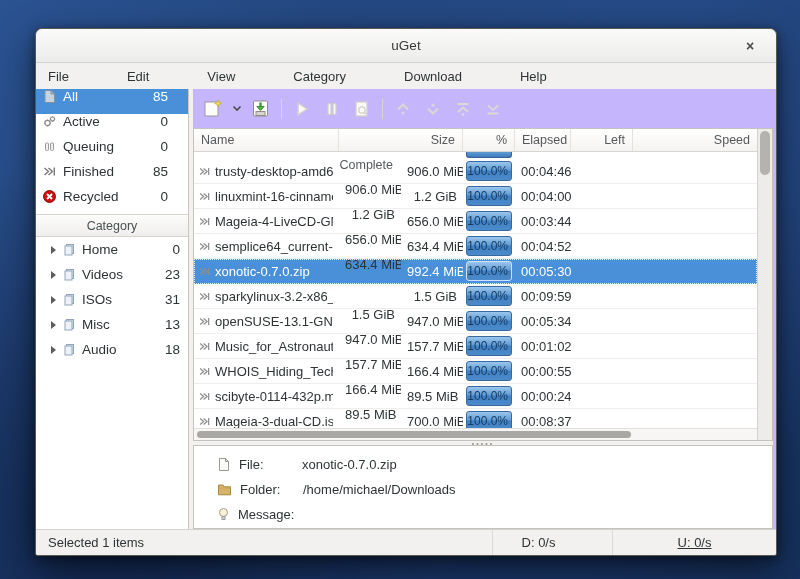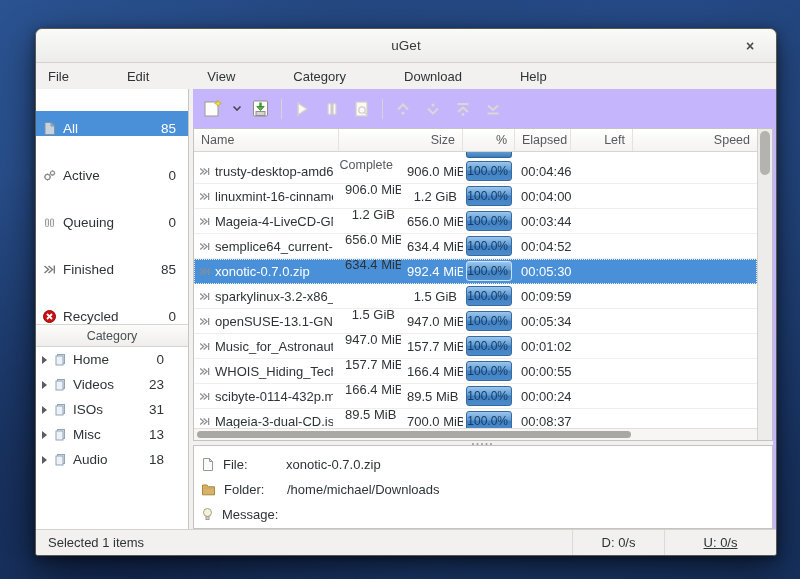--- a/index.html
+++ b/index.html
@@ -37,31 +37,31 @@
     height:26px; flex:0 0 26px; display:flex; align-items:stretch;
     padding-left:3px; background:#f2f1ef;gap:40px;
   }
   .menu-item { padding:0 9px; font-size:13px; color:#2e3436; display:flex; align-items:center; }
 
   
   .content { flex:1; display:flex; min-height:0; }
 
   
   .sidebar { flex:0 0 153px; background:#ffffff; border-right:1px solid #c9c6c0; display:flex; flex-direction:column; font-size:13.5px; color:#2e3436; }
-  .side-item { height:25px; display:flex; align-items:flex-end; padding:0 12px 0 6px; gap:6px;margin-top:22px; }
+  .side-item { height:25px; display:flex; align-items:flex-start; padding:0 20px 0 6px; gap:6px; }
   .side-item .lbl { flex:1; }
   .side-item .cnt { text-align:right; }
   .side-item.selected { background:#4a90d9; color:#ffffff; }
   .cat-header {
     height:23px; background:linear-gradient(#fcfcfb,#efeeec);
     border-top:1px solid #d8d5d0; border-bottom:1px solid #d8d5d0;
     display:flex; align-items:center; justify-content:center;
     font-size:12.5px; color:#4a4f52;
   }
-  .tree-item { height:25px; display:flex; align-items:center; padding:0 24px 0 6px; gap:5px; }
+  .tree-item { height:25px; display:flex; align-items:center; padding:0 8px 0 6px; gap:5px;margin-left:9px; }
   .tree-item .lbl { flex:1; }
   .expander { width:0; height:0; border-left:5px solid #5c5c5c; border-top:4px solid transparent; border-bottom:4px solid transparent; margin-right:1px; }
   .side-fill { flex:1; background:#fff; }
 
   .splitter-v { flex:0 0 4px; background:#f2f1ef; }
 
   
   .main { flex:1; display:flex; flex-direction:column; min-width:0; padding-right:3px; background:#c4b5fd; }
 
   .toolbar { height:39px; flex:0 0 39px; display:flex; align-items:center; padding-left:6px; gap:2px; }
@@ -107,31 +107,31 @@
 
   .vscroll { flex:0 0 15px; background:#edeceb; border-left:1px solid #d5d2cd; position:relative; }
   .vthumb { position:absolute; top:2px; left:2px; right:2px; height:44px; background:#b5b3b0; border-radius:6px; }
   .hscroll { height:12px; flex:0 0 12px; border-top:1px solid #e2e0dc; background:#f7f6f5; position:relative; }
   .hthumb { position:absolute; top:2px; left:3px; width:77%; height:7px; background:#aaa8a5; border-radius:4px; }
 
   .splitter-h { height:4px; flex:0 0 4px; background:#f2f1ef; display:flex; align-items:center; justify-content:center; }
   .grip-dots { letter-spacing:2px; font-size:7px; color:#9a9894; line-height:3px; }
 
   
-  .details { height:84px; flex:0 0 84px; background:#fff; border:1px solid #c6c3be; padding:6px 0 0 7px; font-size:13px; color:#2e3436; }
+  .details { height:84px; flex:0 0 84px; background:#fff; border:1px solid #c6c3be; padding:6px 0 0 23px; font-size:13px; color:#2e3436; }
   .drow { height:25px; display:flex; align-items:center; gap:8px; }
   .dlabel { width:55px; }
   .dvalue { flex:1; white-space:nowrap; overflow:hidden; }
 
   
-  .statusbar { height:26px; flex:0 0 26px; border-top:1px solid #d5d2cd; background:#f2f1ef; display:flex; align-items:center; font-size:13px; color:#2e3436; }
+  .statusbar { height:26px; flex:0 0 26px; border-top:1px solid #d5d2cd; background:#f2f1ef; display:flex; align-items:center; font-size:13px; color:#2e3436;gap:28px; }
   .status-left { flex:1; padding-left:12px; }
   .status-cell { border-left:1px solid #dcdad5; height:100%; display:flex; align-items:center; justify-content:center;text-align:right; }
   .cell-d { width:92px; }
-  .cell-u { width:112px;text-decoration:underline; }
+  .cell-u { width:164px;text-decoration:underline; }
 </style>
 </head>
 <body>
 
 <div class="window">
 
   <div class="titlebar">
     <span class="title">uGet</span>
     <span class="close-btn">×</span>
   </div>

